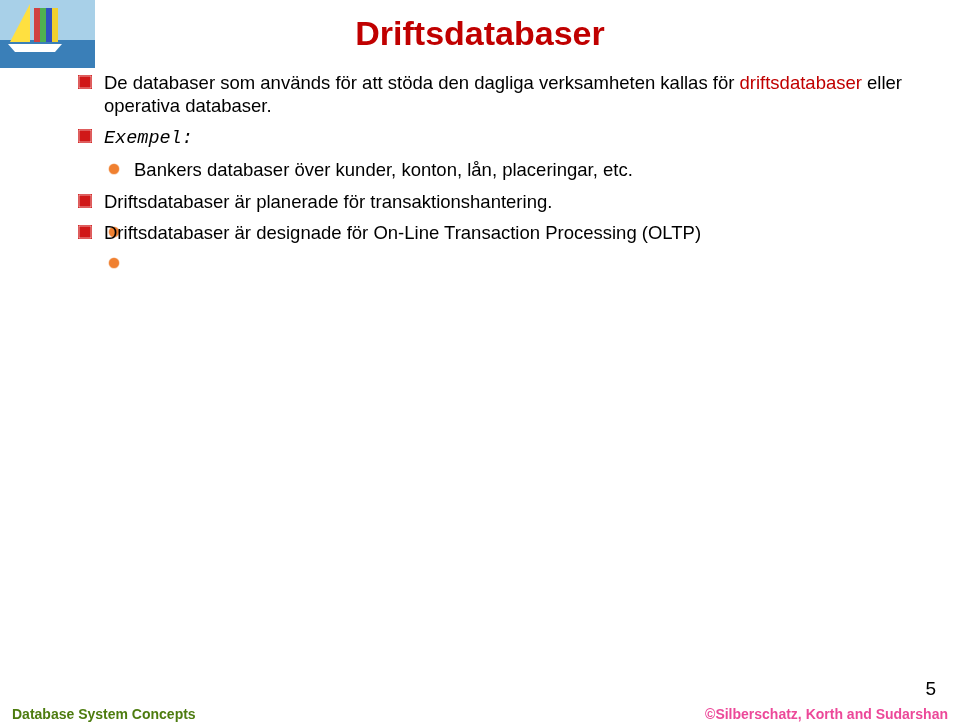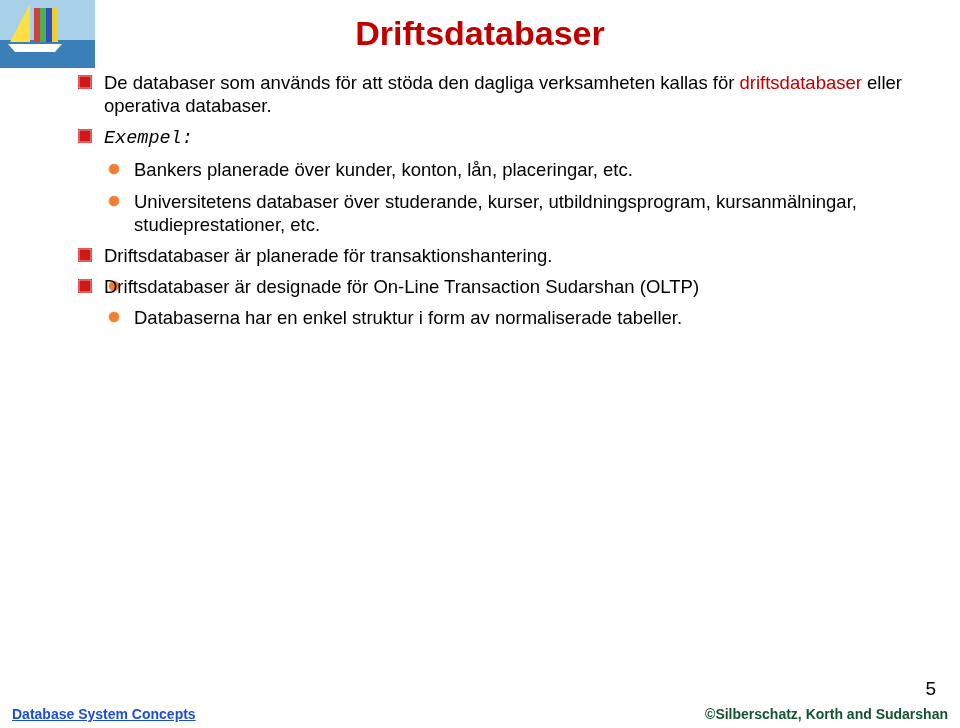--- a/index.html
+++ b/index.html
@@ -53,22 +53,22 @@
     position: absolute;
     bottom: 6px;
     left: 0;
     right: 0;
     display: flex;
     justify-content: space-between;
     padding: 0 12px 0 12px;
     font-size: 14px;
     font-weight: bold;
   }
-  .footer-left { color: #1d4ed8; text-decoration: underline; }
-  .footer-right { color: #14532d; padding-left: 20px; }
+  .footer-left { color: #4d7c0f; }
+  .footer-right { color: #ec4899; padding-left: 20px; }
   .page-num {
     position: absolute;
     right: 24px;
     bottom: 28px;
     font-size: 19px;
     color: #000;
   }
 </style>
 </head>
 <body>
@@ -91,41 +91,37 @@
         <rect width="14" height="14" fill="#d01818"></rect>
         <rect x="1" y="1" width="12" height="12" fill="none" stroke="#fff" stroke-width="0.6"></rect>
       </svg><span>De databaser som används för att stöda den dagliga verksamheten kallas för <span class="highlight">driftsdatabaser</span> eller operativa databaser.</span></div>
     <div class="item"><svg class="bullet-red" viewBox="0 0 14 14">
         <rect width="14" height="14" fill="#d01818"></rect>
         <rect x="1" y="1" width="12" height="12" fill="none" stroke="#fff" stroke-width="0.6"></rect>
       </svg><span class="italic">Exempel:</span></div>
     <div class="item l2"><svg class="bullet-orange" viewBox="0 0 12 12">
         <circle cx="6" cy="6" r="5.5" fill="#f08030"></circle>
         <circle cx="6" cy="6" r="5.5" fill="none" stroke="#fff" stroke-width="0.5"></circle>
-      </svg><span>Bankers planerade över kunder, konton, lån, placeringar, etc.</span></div>
-    <div class="item l2"><svg class="bullet-orange" viewBox="0 0 12 12">
-        <circle cx="6" cy="6" r="5.5" fill="#f08030"></circle>
-        <circle cx="6" cy="6" r="5.5" fill="none" stroke="#fff" stroke-width="0.5"></circle>
-      </svg><span>Universitetens databaser över studerande, kurser, utbildningsprogram, kursanmälningar, studieprestationer, etc.</span></div>
+      </svg><span>Bankers databaser över kunder, konton, lån, placeringar, etc.</span></div>
     <div class="item"><svg class="bullet-red" viewBox="0 0 14 14">
         <rect width="14" height="14" fill="#d01818"></rect>
         <rect x="1" y="1" width="12" height="12" fill="none" stroke="#fff" stroke-width="0.6"></rect>
       </svg><span>Driftsdatabaser är planerade för transaktionshantering.</span></div>
     <div class="item l2"><svg class="bullet-orange" viewBox="0 0 12 12">
         <circle cx="6" cy="6" r="5.5" fill="#f08030"></circle>
         <circle cx="6" cy="6" r="5.5" fill="none" stroke="#fff" stroke-width="0.5"></circle>
       </svg></div>
     <div class="item"><svg class="bullet-red" viewBox="0 0 14 14">
         <rect width="14" height="14" fill="#d01818"></rect>
         <rect x="1" y="1" width="12" height="12" fill="none" stroke="#fff" stroke-width="0.6"></rect>
-      </svg><span>Driftsdatabaser är designade för On-Line Transaction Sudarshan (OLTP)</span></div>
+      </svg><span>Driftsdatabaser är designade för On-Line Transaction Processing (OLTP)</span></div>
     <div class="item l2"><svg class="bullet-orange" viewBox="0 0 12 12">
         <circle cx="6" cy="6" r="5.5" fill="#f08030"></circle>
         <circle cx="6" cy="6" r="5.5" fill="none" stroke="#fff" stroke-width="0.5"></circle>
-      </svg><span>Databaserna har en enkel struktur i form av normaliserade tabeller.</span></div>
+      </svg></div>
   </div>
 
 <div class="page-num">5</div>
 
 <div class="footer">
   <span class="footer-left">Database System Concepts</span>
   <span class="footer-right">©Silberschatz, Korth and Sudarshan</span>
 </div>
 
 </body></html>

